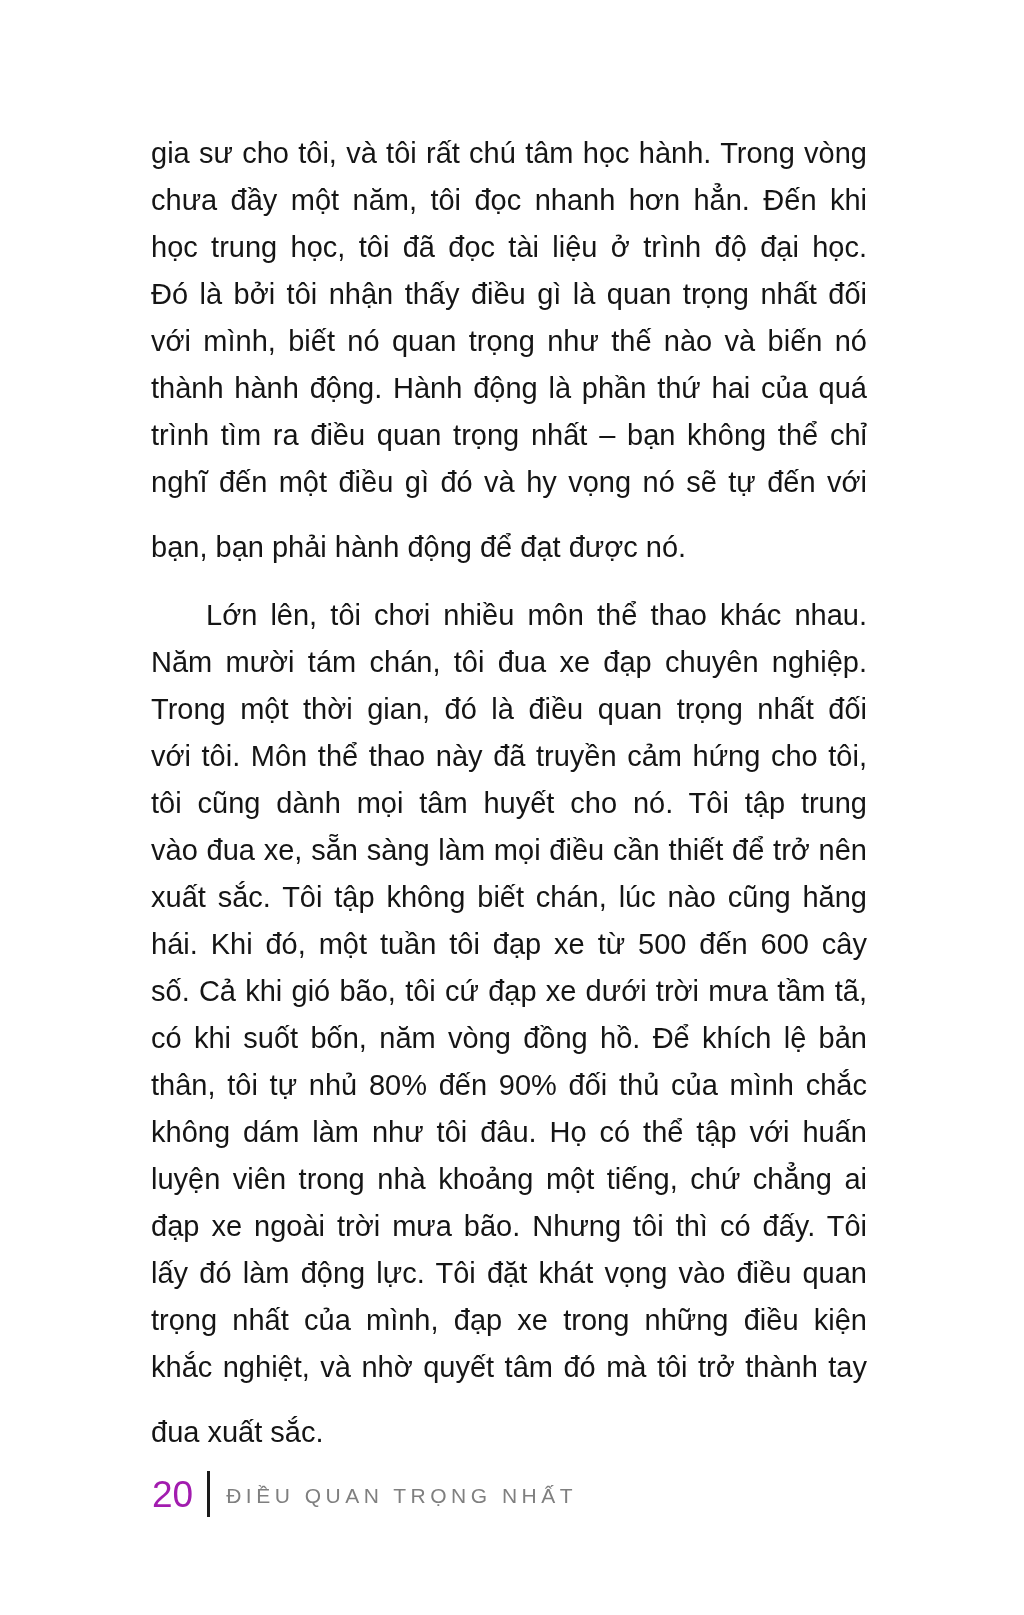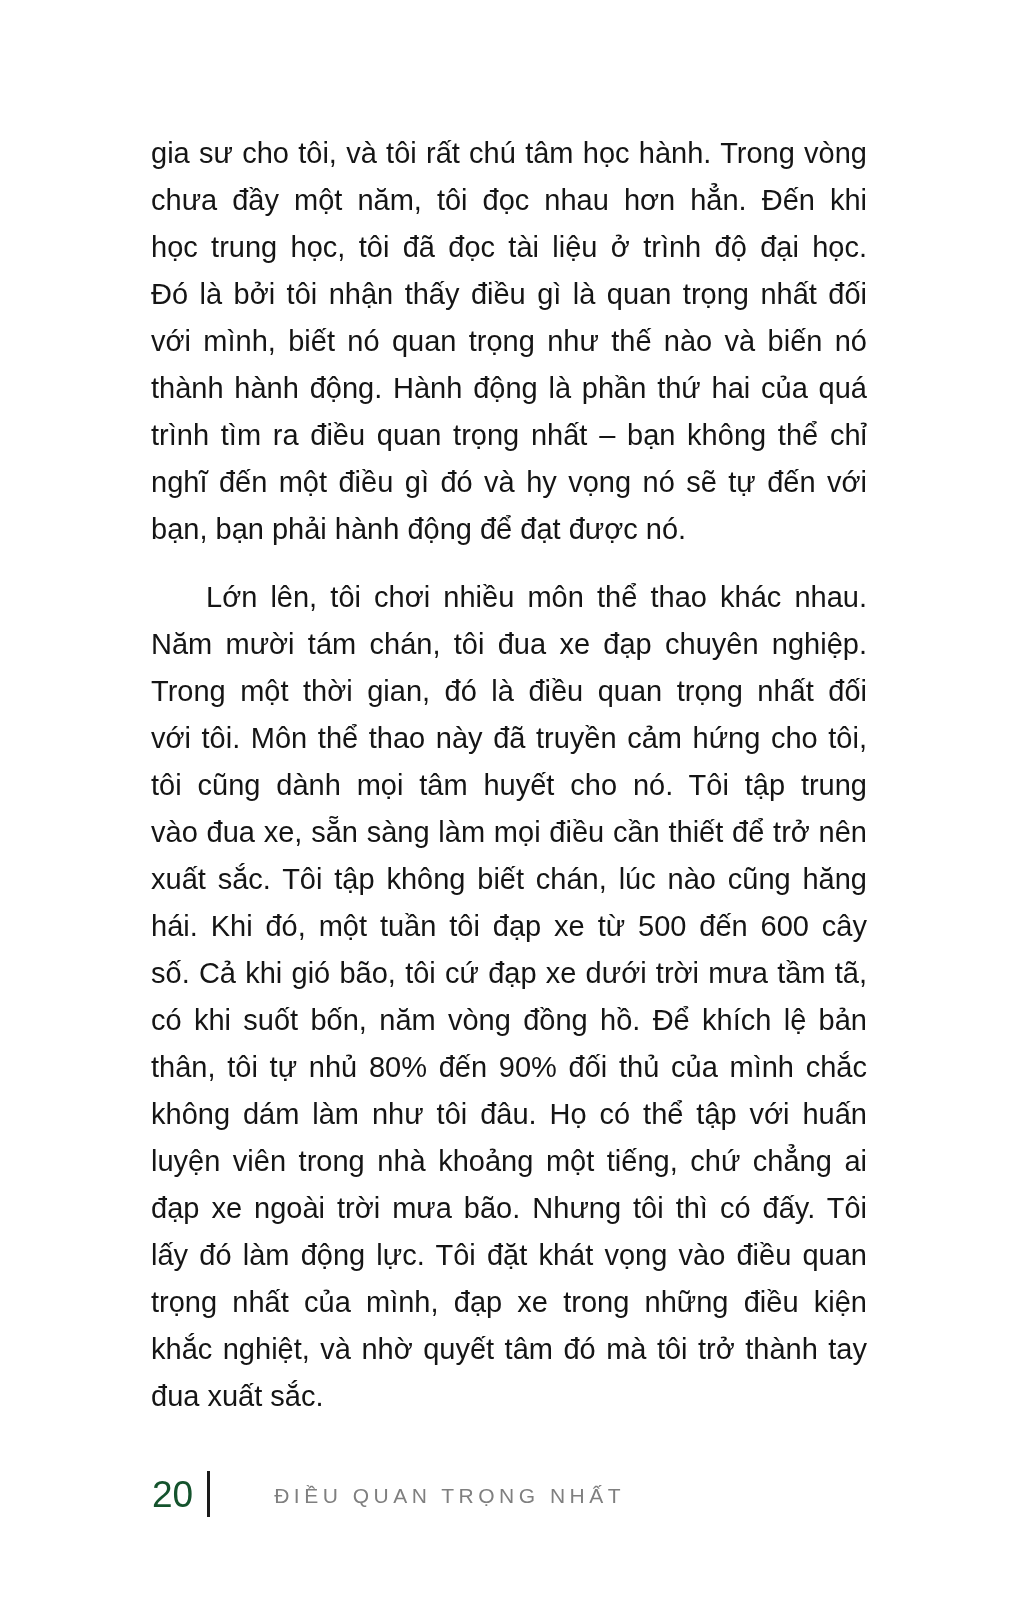--- a/index.html
+++ b/index.html
@@ -32,63 +32,63 @@
     font-size: 29px;
     line-height: 47px;
     text-align: justify;
     text-align-last: justify;
     hyphens: none;
     word-break: keep-all;
   }
   .line.last {
     text-align: right;
     text-align-last: left;
+    margin-top: 18px;
   }
   .paragraph.indent-first .line:first-child {
     text-indent: 55px;
   }
   .footer {
     position: absolute;
     left: 152px;
     top: 1468px;
     height: 52px;
     display: flex;
     align-items: center;
   }
   .page-num {
     font-size: 37px;
-    color: #14532d;
+    color: #a21caf;
     line-height: 1;
   }
   .footer-divider {
     width: 3px;
     height: 46px;
     background: #1a1a1a;
     margin: 0 16px 0 14px;
   }
   .book-title {
     font-size: 21px;
     letter-spacing: 4.5px;
     color: #7f7f7f;
     text-transform: uppercase;
     white-space: nowrap;
     padding-top: 4px;
-    margin-left: 48px;
   }
 </style>
 </head>
 <body>
 
 <div class="page">
 
   <main class="body-text">
 
     <div class="paragraph">
       <div class="line">gia sư cho tôi, và tôi rất chú tâm học hành. Trong vòng</div>
-      <div class="line">chưa đầy một năm, tôi đọc nhau hơn hẳn. Đến khi</div>
+      <div class="line">chưa đầy một năm, tôi đọc nhanh hơn hẳn. Đến khi</div>
       <div class="line">học trung học, tôi đã đọc tài liệu ở trình độ đại học.</div>
       <div class="line">Đó là bởi tôi nhận thấy điều gì là quan trọng nhất đối</div>
       <div class="line">với mình, biết nó quan trọng như thế nào và biến nó</div>
       <div class="line">thành hành động. Hành động là phần thứ hai của quá</div>
       <div class="line">trình tìm ra điều quan trọng nhất – bạn không thể chỉ</div>
       <div class="line">nghĩ đến một điều gì đó và hy vọng nó sẽ tự đến với</div>
       <div class="line last">bạn, bạn phải hành động để đạt được nó.</div>
     </div>
 
     <div class="paragraph indent-first">

